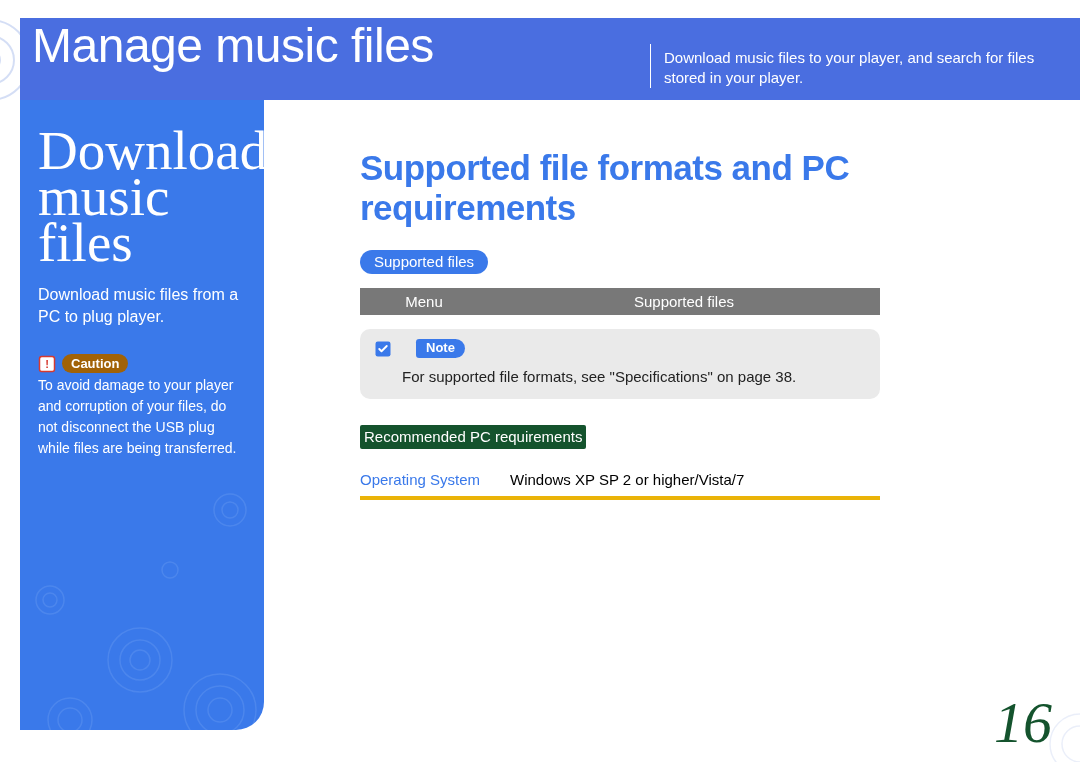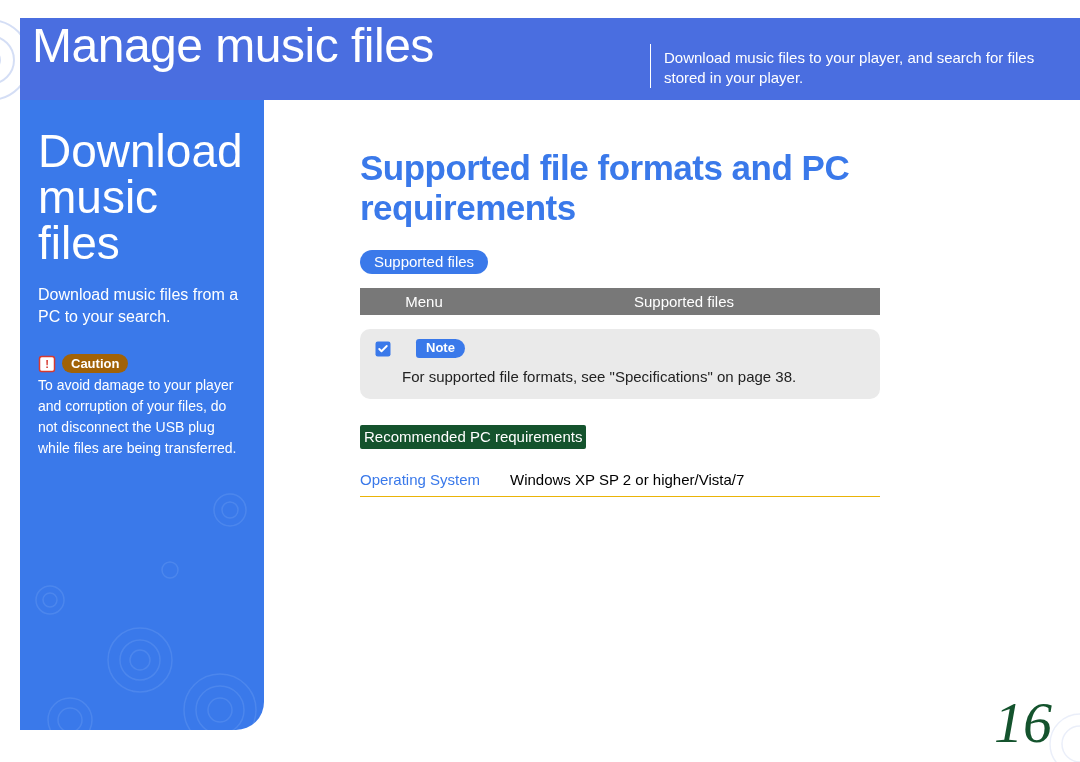--- a/index.html
+++ b/index.html
@@ -73,23 +73,23 @@
   .sidebar .bg-svg {
     position: absolute;
     inset: 0;
     z-index: 0;
     pointer-events: none;
     opacity: 0.35;
   }
   .sidebar > *:not(.bg-svg) { position: relative; z-index: 1; }
 
   .sidebar h2 {
-    font-family: Liberation Sans, sans-serif;
+    font-family: Liberation Serif, serif;
     font-weight: 400;
-    font-size: 46px;
+    font-size: 55px;
     line-height: 46px;
   }
   .sidebar .sub {
     font-size: 16px;
     line-height: 22px;
     margin-top: 18px;
   }
 
   .caution-row {
     margin-top: 26px;
@@ -208,21 +208,21 @@
   }
 
   table.pcreq {
     width: 520px;
     border-collapse: collapse;
     margin-top: 16px;
     font-size: 15px;
   }
   table.pcreq td {
     padding: 6px 10px 8px 0;
-    border-bottom: 1px solid #eab308;
+    border-bottom: 4px solid #eab308;
   }
   .req-label { color: #3a79ea; width: 150px; }
 
   .page-number {
     position: absolute;
     right: 28px;
     bottom: 6px;
     font-family: Georgia, "Times New Roman", serif;
     font-style: italic;
     font-size: 58px;
@@ -268,21 +268,21 @@
         <circle cx="50" cy="620" r="12"></circle>
       <circle cx="150" cy="470" r="8"></circle>
       <circle cx="210" cy="410" r="16"></circle>
         <circle cx="210" cy="410" r="8"></circle>
     </g>
   </svg>
   <h2>
     <span>Download</span><br>
     <span>music files</span>
   </h2>
-  <div class="sub">Download music files from a PC to your search.</div>
+  <div class="sub">Download music files from a PC to plug player.</div>
 
   <div class="caution-row">
     <span class="caution-icon">
       <svg viewBox="0 0 24 24">
           <rect x="2" y="2" width="20" height="20" rx="3" fill="#fff" stroke="#d63a30" stroke-width="2"></rect>
           <text x="12" y="17" text-anchor="middle" font-size="15" font-weight="bold" fill="#d63a30">!</text>
         </svg>
     </span>
     <span class="caution-pill">Caution</span>
   </div>

